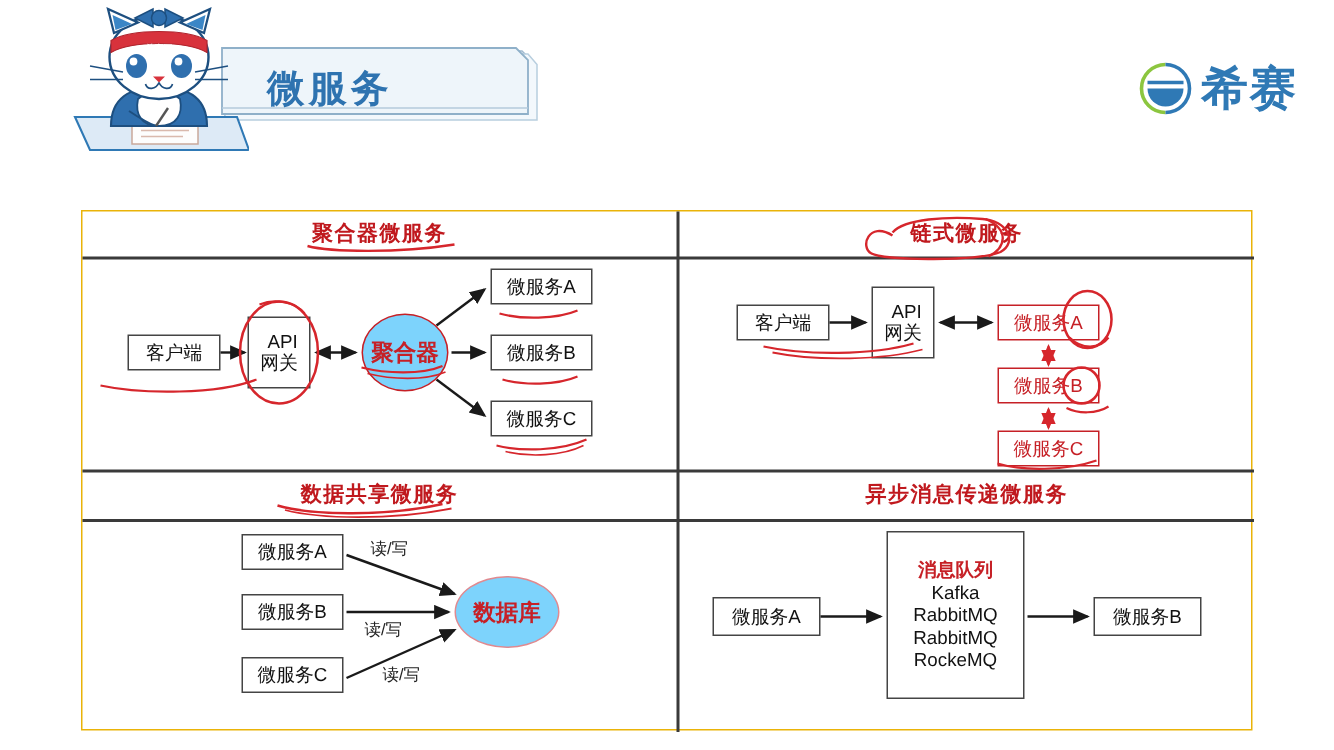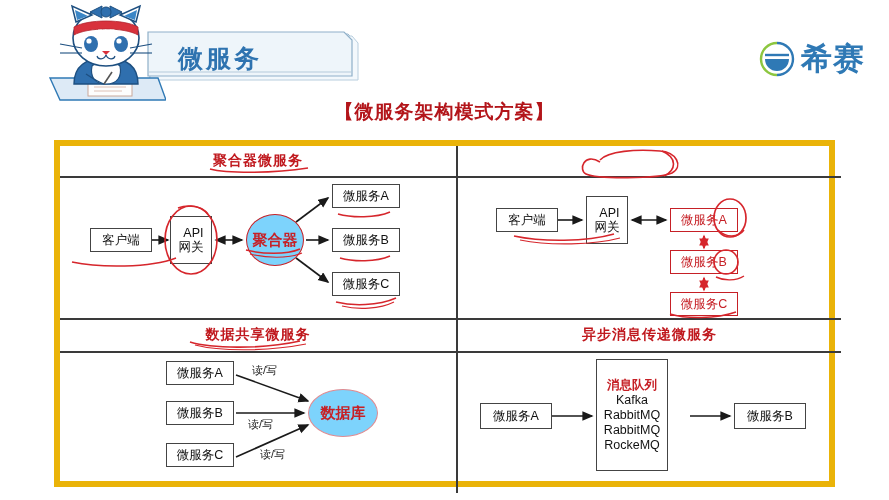--- a/index.html
+++ b/index.html
@@ -25,21 +25,21 @@
   
   .main-title{
     position:absolute;left:0;top:99px;width:889px;text-align:center;
     font-size:19px;font-weight:bold;color:#b3151a;letter-spacing:1px;
   }
 
   
   .table{
     position:absolute;left:54px;top:140px;
     width:781px;height:347px;
-    border:6px solid #eab308;box-sizing:border-box;
+    border:1px solid #eab308;box-sizing:border-box;
   }
   .vdiv{position:absolute;left:396px;top:0;width:2px;height:347px;background:#3a3a3a;}
   .hrow1{position:absolute;left:0;top:30px;width:781px;height:2px;background:#3a3a3a;}
   .hrow2{position:absolute;left:0;top:172px;width:781px;height:2px;background:#3a3a3a;}
   .hrow3{position:absolute;left:0;top:205px;width:781px;height:2px;background:#3a3a3a;}
 
   .cell-head{
     position:absolute;height:30px;display:flex;align-items:center;justify-content:center;
     font-size:14px;font-weight:bold;color:#c0191e;letter-spacing:1px;
   }
@@ -135,29 +135,29 @@
       <svg width="40" height="40" viewBox="0 0 40 40">
         <path d="M20,4 A16,16 0 1,0 20,36" fill="none" stroke="#8cc63f" stroke-width="2.4"></path>
         <path d="M20,4 A16,16 0 1,1 20,36" fill="none" stroke="#2f79b5" stroke-width="2.4"></path>
         <path d="M8,20 L32,20 A12,12 0 0,1 8,20 Z" fill="#2f79b5"></path>
         <line x1="8" y1="16" x2="32" y2="16" stroke="#2f79b5" stroke-width="2.4"></line>
       </svg>
       <span class="brand-text">希赛</span>
     </div>
   </div>
 
-  <div class="main-title">【微服务架构模式方案】</div>
 
   <div class="table">
     <div class="vdiv"></div>
     <div class="hrow1"></div>
     <div class="hrow2"></div>
     <div class="hrow3"></div>
 
     <div class="cell-head q-head-1">聚合器微服务</div>
+    <div class="cell-head q-head-2">链式微服务</div>
     <div class="cell-head q-head-3">数据共享微服务</div>
     <div class="cell-head q-head-4">异步消息传递微服务</div>
 
     <svg class="ov" width="781" height="347">
       <path d="M150,23 C165,27 210,28 248,22" stroke="#d6262c" stroke-width="1.6" fill="none"></path>
       <path d="M540,16 C524,6 518,24 526,28 C536,33 598,33 612,27 C624,20 616,6 600,5 C576,3 548,5 540,14" stroke="#d6262c" stroke-width="1.6" fill="none"></path>
       <path d="M602,5 C618,12 616,24 604,30" stroke="#d6262c" stroke-width="1.6" fill="none"></path>
       <path d="M130,196 C150,202 200,204 240,195" stroke="#d6262c" stroke-width="1.6" fill="none"></path>
       <path d="M135,199 C158,205 205,206 246,198" stroke="#d6262c" stroke-width="1.2" fill="none"></path>
     </svg>
@@ -254,21 +254,21 @@
         </defs>
         <line x1="176" y1="22" x2="248" y2="48" stroke="#1a1a1a" stroke-width="1.6" marker-end="url(#ar3)"></line>
         <line x1="176" y1="60" x2="244" y2="60" stroke="#1a1a1a" stroke-width="1.6" marker-end="url(#ar3)"></line>
         <line x1="176" y1="104" x2="248" y2="72" stroke="#1a1a1a" stroke-width="1.6" marker-end="url(#ar3)"></line>
       </svg>
     </div>
 
     <div class="q-body qb4">
       <div class="nbox" style="left:22px;top:50px;width:72px;height:26px;">微服务A</div>
 
-      <div class="nbox" style="left:138px;top:6px;width:72px;height:112px;flex-direction:column;gap:1px;justify-content:center;">
+      <div class="nbox" style="left:138px;top:6px;width:92px;height:112px;flex-direction:column;gap:1px;justify-content:center;">
         <span class="mq-title">消息队列</span>
         <span>Kafka</span>
         <span>RabbitMQ</span>
         <span>RabbitMQ</span>
         <span>RockeMQ</span>
       </div>
 
       <div class="nbox" style="left:276px;top:50px;width:72px;height:26px;">微服务B</div>
 
       <svg class="ov" width="383" height="138">

